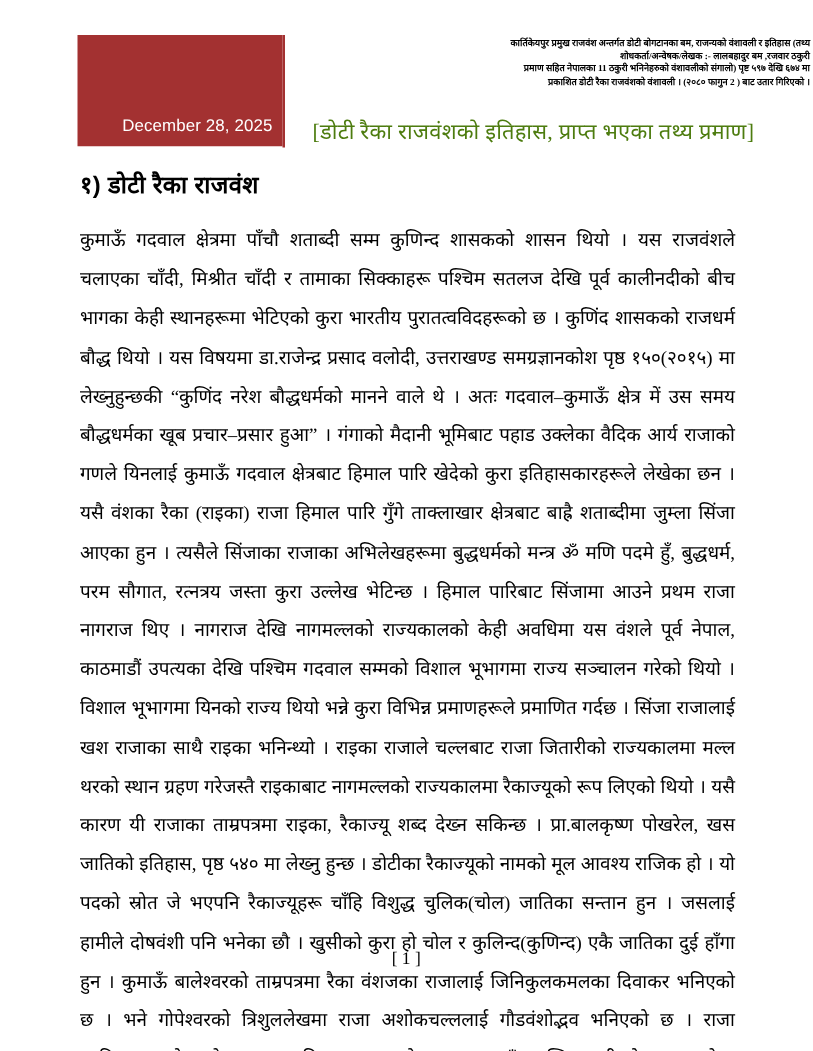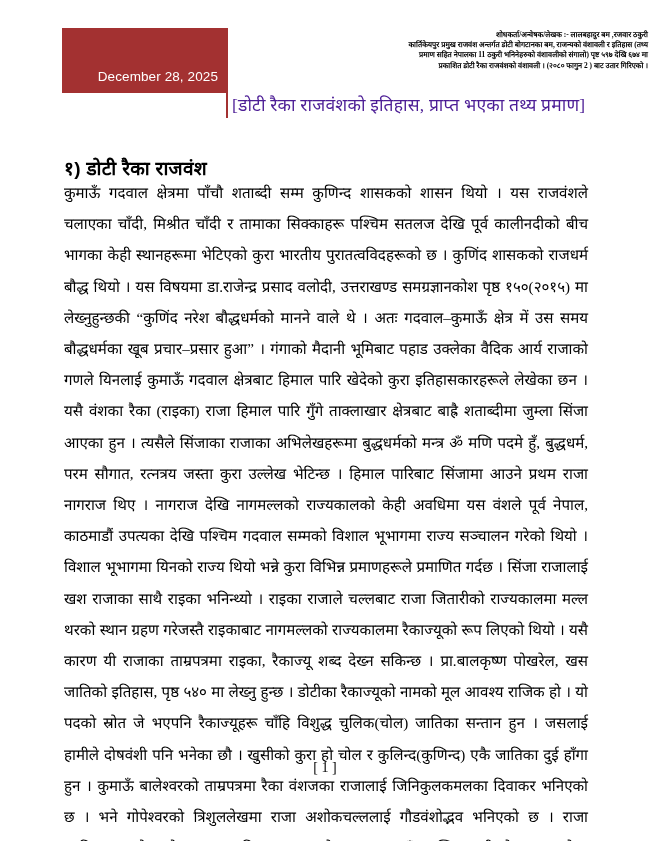--- a/index.html
+++ b/index.html
@@ -31,21 +31,21 @@
     top: 28px;
     width: 526px;
     height: 90px;
   }
 
   .header-band {
     position: absolute;
     left: 0;
     top: 0;
     width: 164px;
-    height: 65px;
+    height: 89px;
     background: #a33131;
     display: flex;
     align-items: flex-end;
     justify-content: flex-end;
   }
   .header-date {
     color: #ffffff;
     font-family: "Liberation Sans", sans-serif;
     font-size: 13.5px;
     letter-spacing: 0.1px;
@@ -73,35 +73,35 @@
     font-size: 7.4px;
     font-weight: bold;
     line-height: 10.2px;
     color: #000;
     white-space: nowrap;
     letter-spacing: 0px;
   }
 
   .doc-title {
     position: absolute;
-    left: 4px;
+    left: 22px;
     bottom: 2px;
     font-family: "Liberation Serif", serif;
     font-size: 17.5px;
-    color: #4c1d95;
+    color: #4d7c0f;
     white-space: nowrap;
     letter-spacing: 0.2px;
     text-align: right;
   }
 
   
   .section-heading {
     position: absolute;
     left: 64px;
-    top: 142px;
+    top: 121px;
     font-family: "Liberation Sans", sans-serif;
     font-weight: bold;
     font-size: 19px;
     color: #000;
     letter-spacing: 0.3px;
   }
 
   
   .body-text {
     position: absolute;
@@ -138,22 +138,22 @@
 <div class="page">
 
   <div class="header">
 
     <div class="header-band" style="background: rgb(163, 49, 49);">
       <span class="header-date">December 28, 2025</span>
     </div>
 
     <div class="header-right" style="border-left-color: rgb(163, 49, 49);">
       <div class="byline-block">
+        <div class="byline-line">कार्तिकेयपुर प्रमुख राजवंश अन्तर्गत डोटी बोगटानका बम, राजन्यको वंशावली र इतिहास (तथ्य</div>
         <div class="byline-line">शोधकर्ता/अन्वेषक/लेखक :-  लालबहादुर बम ,रजवार ठकुरी</div>
-        <div class="byline-line">कार्तिकेयपुर प्रमुख राजवंश अन्तर्गत डोटी बोगटानका बम, राजन्यको वंशावली र इतिहास (तथ्य</div>
         <div class="byline-line">प्रमाण सहित नेपालका 11 ठकुरी भनिनेहरुको वंशावलीको संगालो)  पृष्ट ५९७ देखि ६७४ मा</div>
         <div class="byline-line">प्रकाशित डोटी रैका राजवंशको वंशावली । (२०८० फागुन 2 ) बाट उतार गिरिएको ।</div>
       </div>
       <div class="doc-title">[डोटी रैका राजवंशको इतिहास, प्राप्त भएका तथ्य प्रमाण]</div>
     </div>
 
   </div>
 
   <h1 class="section-heading">१) डोटी रैका राजवंश</h1>
 

